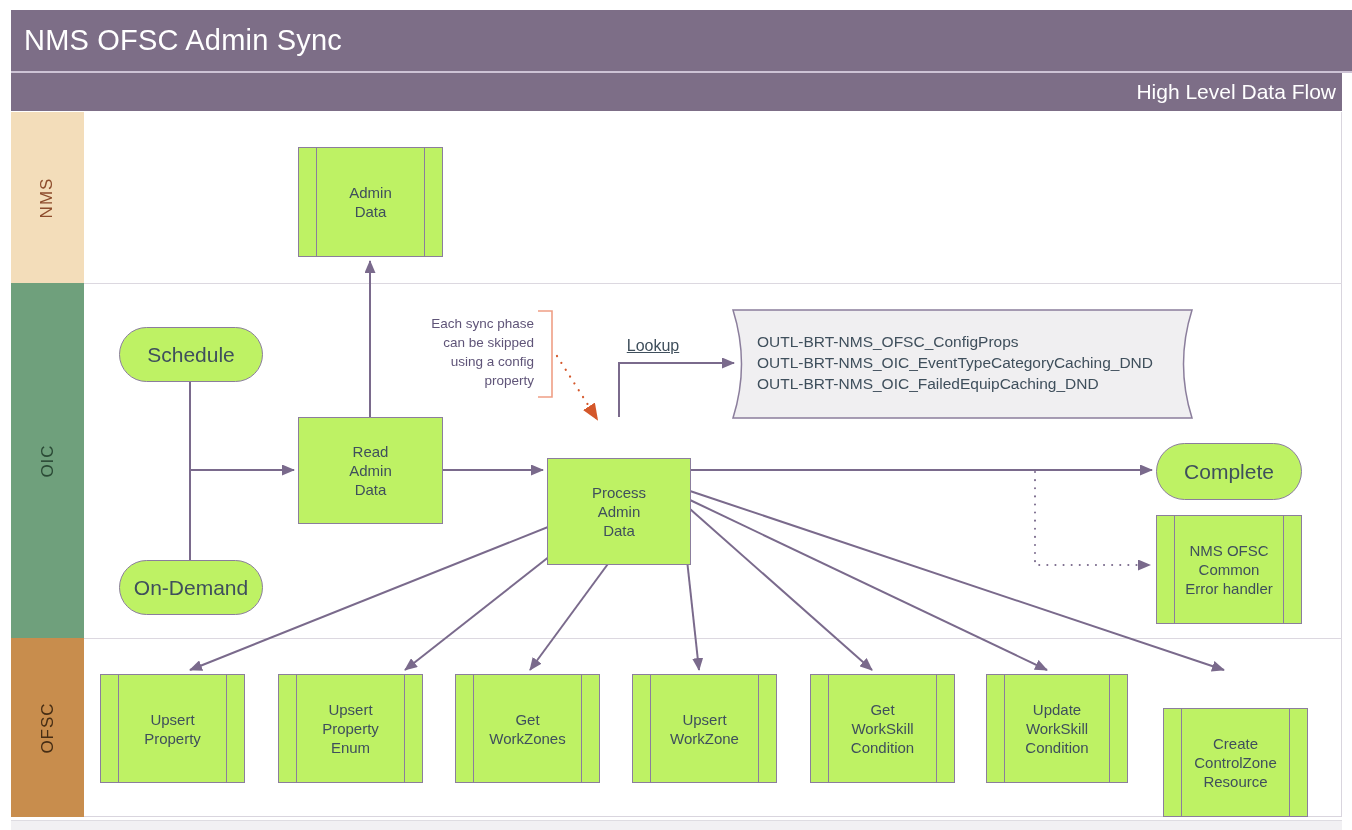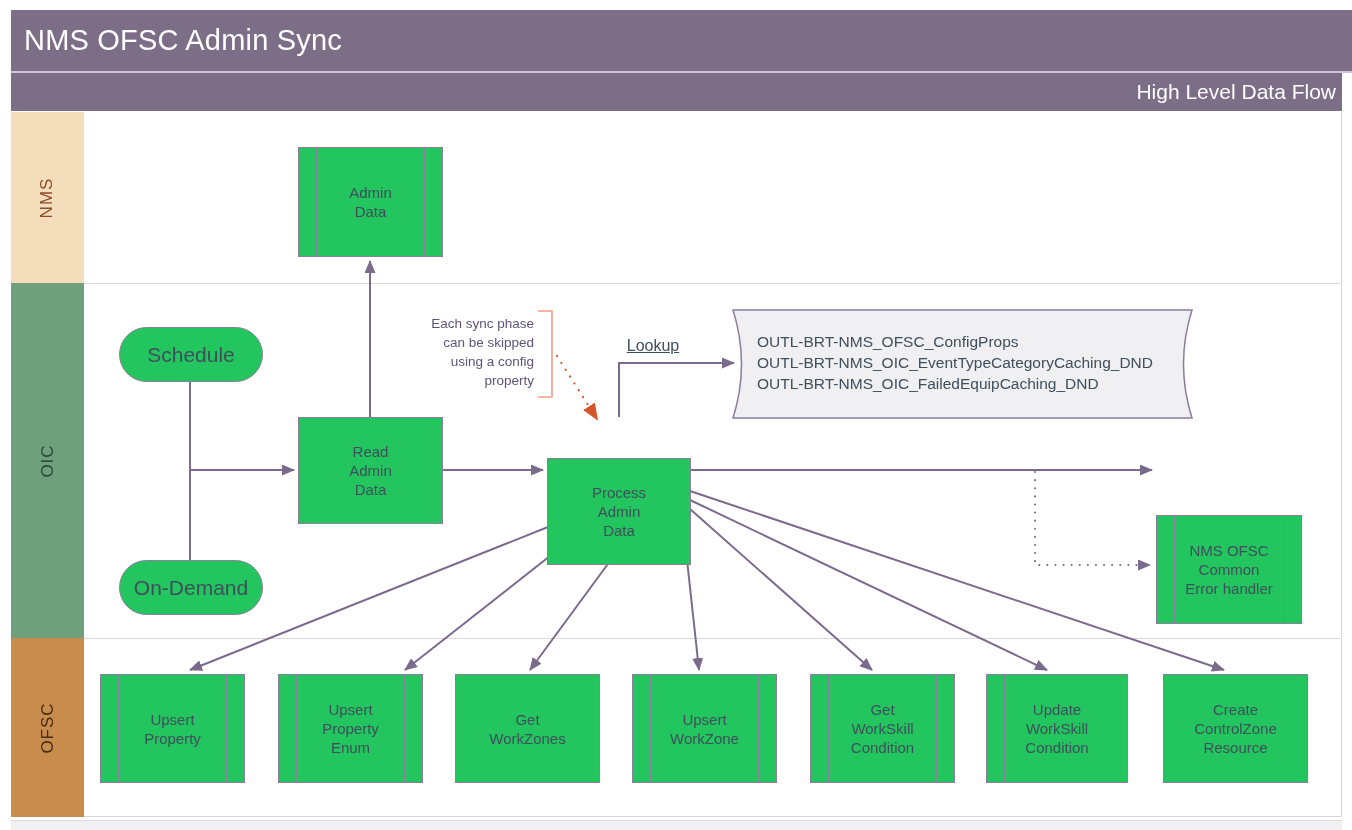--- a/index.html
+++ b/index.html
@@ -35,21 +35,21 @@
   .lane-oic  { top:283px; height:355px; background:#6fa07c; color:#2b4a36; }
   .lane-ofsc { top:638px; height:179px; background:#c88d4d; color:#462d14; }
   .bottom-strip {
     position:absolute; left:11px; top:820px; width:1331px; height:10px;
     background:#f1f0f3; border-top:1px solid #dedce2; box-sizing:border-box;
   }
   
   svg.connectors { position:absolute; left:0; top:0; pointer-events:none; }
   
   .shape {
-    position:absolute; background:#22c55e; border:1.5px solid #8b7e9c;
+    position:absolute; background:#bef264; border:1.5px solid #8b7e9c;
     display:flex; align-items:center; justify-content:center; text-align:center;
     color:#3f4f5c; font-size:15px; line-height:19px; box-sizing:border-box;
   }
   .shape .lbl { white-space:pre-line; }
   .stadium { border-radius:29px; font-size:21px; }
   .pp::before, .pp::after {
     content:""; position:absolute; top:0; bottom:0; width:0;
     border-left:1.4px solid #8b7e9c;
   }
   .pp::before { left:17px; }
@@ -144,20 +144,23 @@
   <div class="shape" style="left:298px; top:417px; width:145px; height:107px;">
     <span class="lbl">Read
 Admin
 Data</span>
   </div>
   <div class="shape" style="left:547px; top:417px; width:144px; height:107px;margin-top:41px;">
     <span class="lbl">Process
 Admin
 Data</span>
   </div>
+  <div class="shape stadium" style="left:1156px; top:443px; width:146px; height:57px;">
+    <span class="lbl">Complete</span>
+  </div>
   <div class="shape pp" style="left:1156px; top:515px; width:146px; height:109px;">
     <span class="lbl">NMS OFSC
 Common
 Error handler</span>
   </div>
 
   <div class="doc-text">
     <span>OUTL-BRT-NMS_OFSC_ConfigProps</span>
     <span>OUTL-BRT-NMS_OIC_EventTypeCategoryCaching_DND</span>
     <span>OUTL-BRT-NMS_OIC_FailedEquipCaching_DND</span>
@@ -190,20 +193,20 @@
   <div class="shape pp" style="left:810px; top:674px; width:145px; height:109px;">
     <span class="lbl">Get
 WorkSkill
 Condition</span>
   </div>
   <div class="shape pp" style="left:986px; top:674px; width:142px; height:109px;">
     <span class="lbl">Update
 WorkSkill
 Condition</span>
   </div>
-  <div class="shape pp" style="left:1163px; top:674px; width:145px; height:109px;">
+  <div class="shape pp" style="left:1163px; top:708px; width:145px; height:109px;">
     <span class="lbl">Create
 ControlZone
 Resource</span>
   </div>
 
   <div class="bottom-strip"></div>
 </div>
 
 </body></html>

